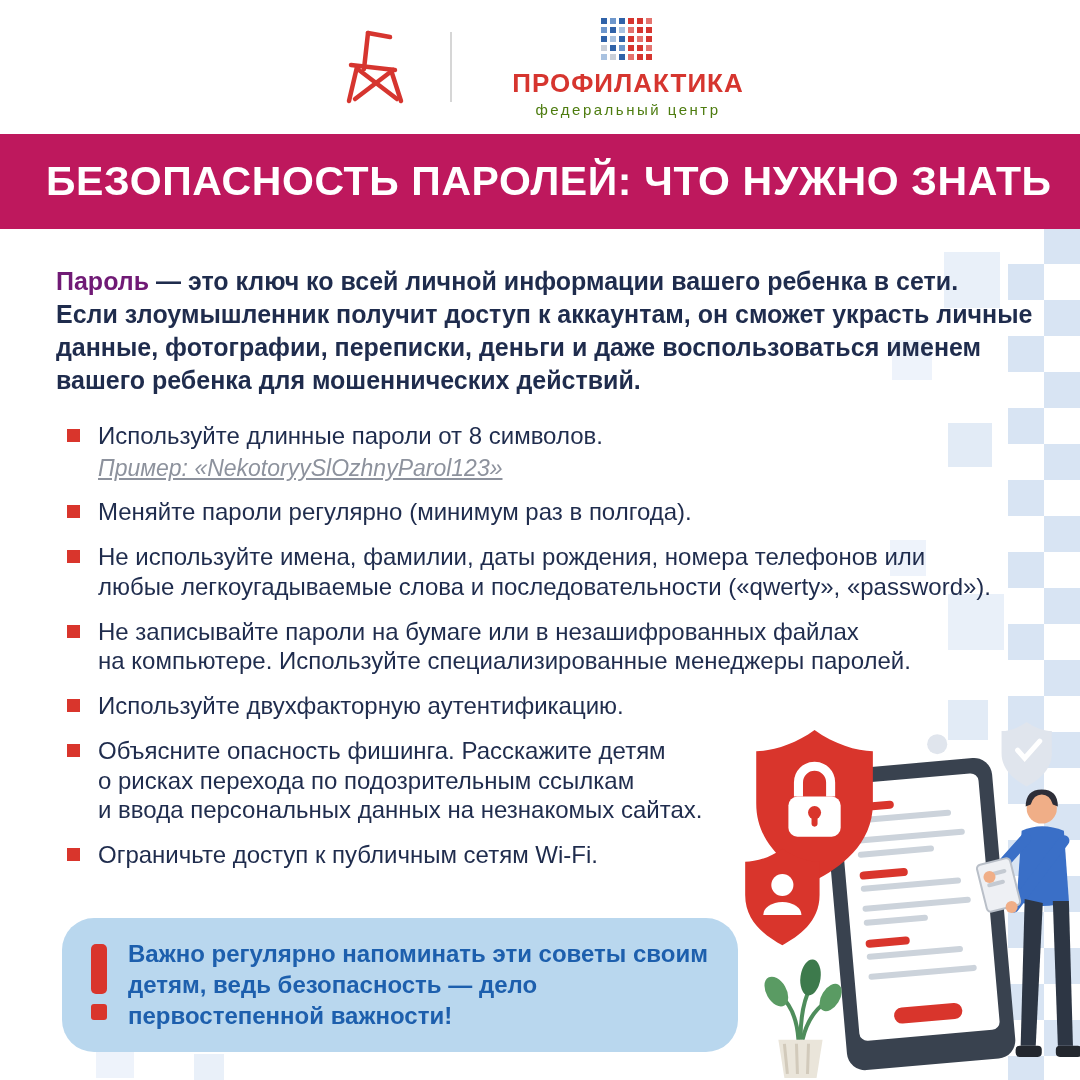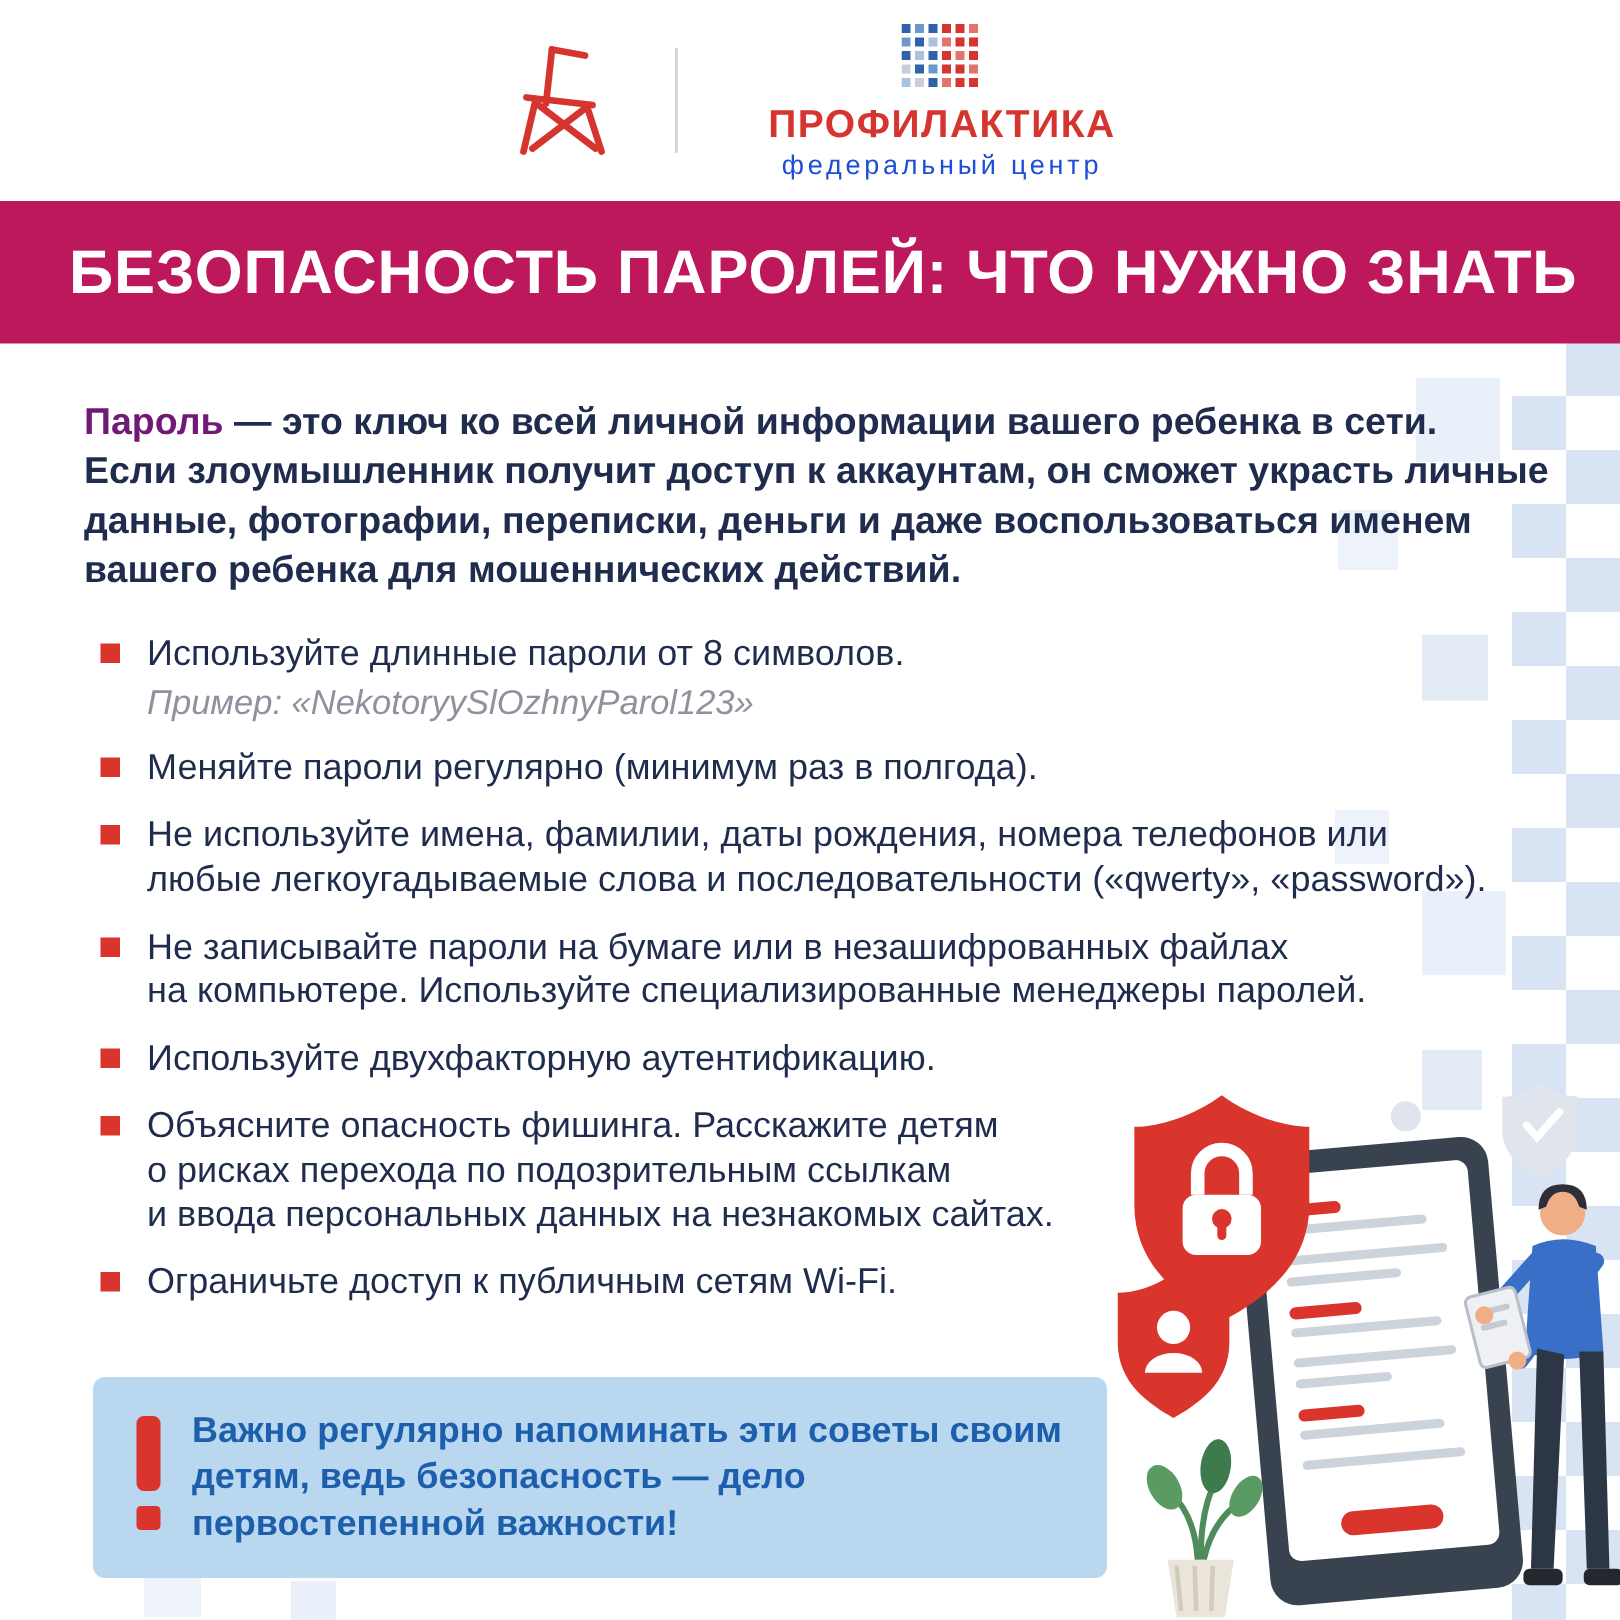--- a/index.html
+++ b/index.html
@@ -12,43 +12,43 @@
              background:repeating-conic-gradient(#d8e4f3 0% 25%, rgba(0,0,0,0) 0% 50%);
              background-size:72px 72px; z-index:0; }
   .sq { position:absolute; z-index:0; }
 
   
   .header { position:relative; z-index:2; height:134px; background:#ffffff;
             display:flex; align-items:center; justify-content:center; gap:32px; }
   .logo-divider { width:2px; height:70px; background:#d6d6d6; }
   .brand { display:flex; flex-direction:column; align-items:center; gap:6px;margin-left:28px; }
   .brand-name { color:#d6352f; font-weight:bold; font-size:26px; letter-spacing:1px; line-height:1; }
-  .brand-sub  { color:#1d4ed8; font-size:18px; letter-spacing:2.5px; line-height:1; }
+  .brand-sub  { color:#4d7c0f; font-size:15px; letter-spacing:2.5px; line-height:1; }
 
   
   .banner { position:relative; z-index:2; height:95px; background:#be185d;
             display:flex; align-items:center; padding-left:46px; }
   .banner h1 { margin:0; color:#ffffff; font-size:41px; font-weight:bold; letter-spacing:0.6px; white-space:nowrap; }
 
   
   .main { position:relative; z-index:1; padding:18px 30px 0 56px; }
   .intro { margin:18px 0 24px; max-width:985px; font-size:25px; font-weight:bold;
            color:#1f2c4d; line-height:1.32; white-space:pre-line; }
   .intro .lead { color:#701a75; }
 
   ul.tips { list-style:none; margin:0; padding:0; }
   .tips li { position:relative; padding-left:42px; margin-bottom:15px; max-width:965px; }
   .tips li::before { content:""; position:absolute; left:11px; top:8px; width:13px; height:13px; background:#d9352c; }
   .tip-text { display:block; font-size:24px; color:#1f2c4d; line-height:1.24; white-space:pre-line; }
-  .tip-example { display:block; font-size:23px; font-style:italic; color:#8d929d; line-height:1.2; margin-top:4px; white-space:pre-line; }
+  .tip-example { display:block; font-size:23px; font-style:italic; color:#8d929d; line-height:1.2; margin-top:4px; white-space:pre-line;text-decoration:underline; }
   .tip-example:empty { display:none; }
 
   
   .callout { position:absolute; z-index:2; left:62px; top:918px; width:676px;
-             background:#b9d7ee; border-radius:8px; padding:20px 18px 20px 66px; }
+             background:#b9d7ee; border-radius:32px; padding:20px 18px 20px 66px; }
   .callout-text { margin:0; font-size:24px; font-weight:bold; color:#1d5fad; line-height:1.3; white-space:pre-line; }
   .exclaim { position:absolute; left:26px; top:26px; }
 
   
   .illustration { position:absolute; z-index:1; left:718px; top:708px; width:362px; height:372px; }
 </style>
 </head>
 <body>
 
 <div class="poster">

